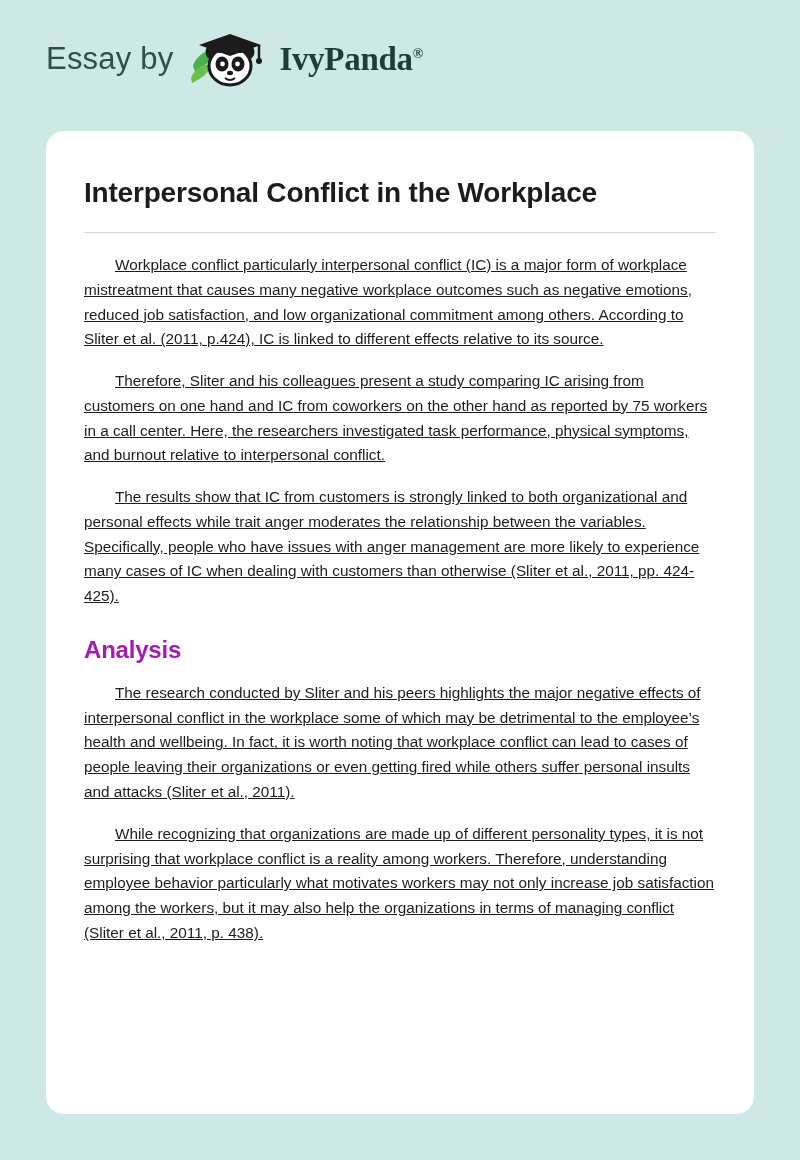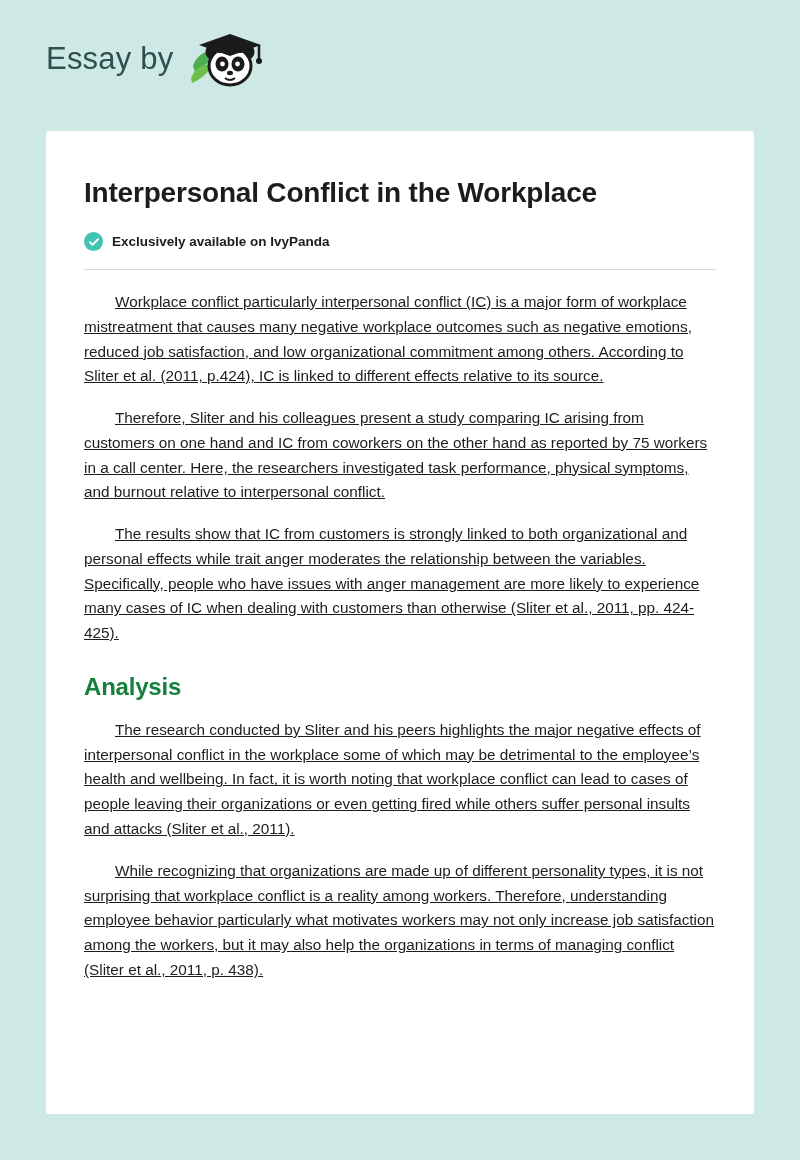--- a/index.html
+++ b/index.html
@@ -58,21 +58,21 @@
     font-weight: bold;
   }
   
   .card {
     position: absolute;
     left: 46px;
     top: 131px;
     width: 708px;
     height: 983px;
     background: #ffffff;
-    border-radius: 2px;
+    border-radius: 18px;
     padding: 44px 0 0 0;
     overflow: hidden;
   }
   .card-inner {
     padding: 0 38px;
   }
   h1.doc-title {
     font-size: 28px;
     line-height: 1.25;
     margin: 0 0 22px 0;
@@ -112,21 +112,21 @@
     line-height: 1.62;
     color: #1d1d1d;
     margin: 0 0 17px 0;
     text-indent: 31px;
     text-align: left;
     text-decoration: underline;
   }
   h2.section-heading {
     font-size: 24px;
     font-weight: bold;
-    color: #15803d;
+    color: #a21caf;
     margin: 27px 0 17px 0;
     letter-spacing: -0.2px;
   }
 </style>
 </head>
 <body>
 
 <div class="page">
 
   <div class="brand-bar">
@@ -150,36 +150,29 @@
 
           <ellipse cx="43" cy="47" rx="3" ry="2.2" fill="#1b1b1b"></ellipse>
           <path d="M38 52 Q43 56 48 52" stroke="#1b1b1b" stroke-width="2" fill="none"></path>
 
           <polygon points="43,8 74,19 43,30 12,19" fill="#1b1b1b"></polygon>
           <rect x="30" y="20" width="26" height="7" rx="2" fill="#1b1b1b"></rect>
           <path d="M72 19 L72 33" stroke="#1b1b1b" stroke-width="2.5"></path>
           <circle cx="72" cy="35" r="3" fill="#1b1b1b"></circle>
         </svg>
       </span>
+      <span class="brand-name"><span>IvyPanda</span><sup>®</sup></span>
     </span>
   </div>
 
   <div class="card">
     <div class="card-inner">
 
       <h1 class="doc-title">Interpersonal Conflict in the Workplace</h1>
 
-      <div class="exclusive">
-        <span class="check-badge">
-          <svg width="12" height="12" viewBox="0 0 12 12" xmlns="http://www.w3.org/2000/svg">
-            <path d="M2 6.3 L4.6 8.9 L10 3.3" stroke="#ffffff" stroke-width="2" fill="none" stroke-linecap="round" stroke-linejoin="round"></path>
-          </svg>
-        </span>
-        <span class="exclusive-text">Exclusively available on IvyPanda</span>
-      </div>
 
       <div class="divider"></div>
 
       <p class="body-text">Workplace conflict particularly interpersonal conflict (IC) is a major form of workplace mistreatment that causes many negative workplace outcomes such as negative emotions, reduced job satisfaction, and low organizational commitment among others. According to Sliter et al. (2011, p.424), IC is linked to different effects relative to its source.</p>
       <p class="body-text">Therefore, Sliter and his colleagues present a study comparing IC arising from customers on one hand and IC from coworkers on the other hand as reported by 75 workers in a call center. Here, the researchers investigated task performance, physical symptoms, and burnout relative to interpersonal conflict.</p>
       <p class="body-text">The results show that IC from customers is strongly linked to both organizational and personal effects while trait anger moderates the relationship between the variables. Specifically, people who have issues with anger management are more likely to experience many cases of IC when dealing with customers than otherwise (Sliter et al., 2011, pp. 424-425).</p>
 
       <h2 class="section-heading">Analysis</h2>
 
       <p class="body-text">The research conducted by Sliter and his peers highlights the major negative effects of interpersonal conflict in the workplace some of which may be detrimental to the employee’s health and wellbeing. In fact, it is worth noting that workplace conflict can lead to cases of people leaving their organizations or even getting fired while others suffer personal insults and attacks (Sliter et al., 2011).</p>

